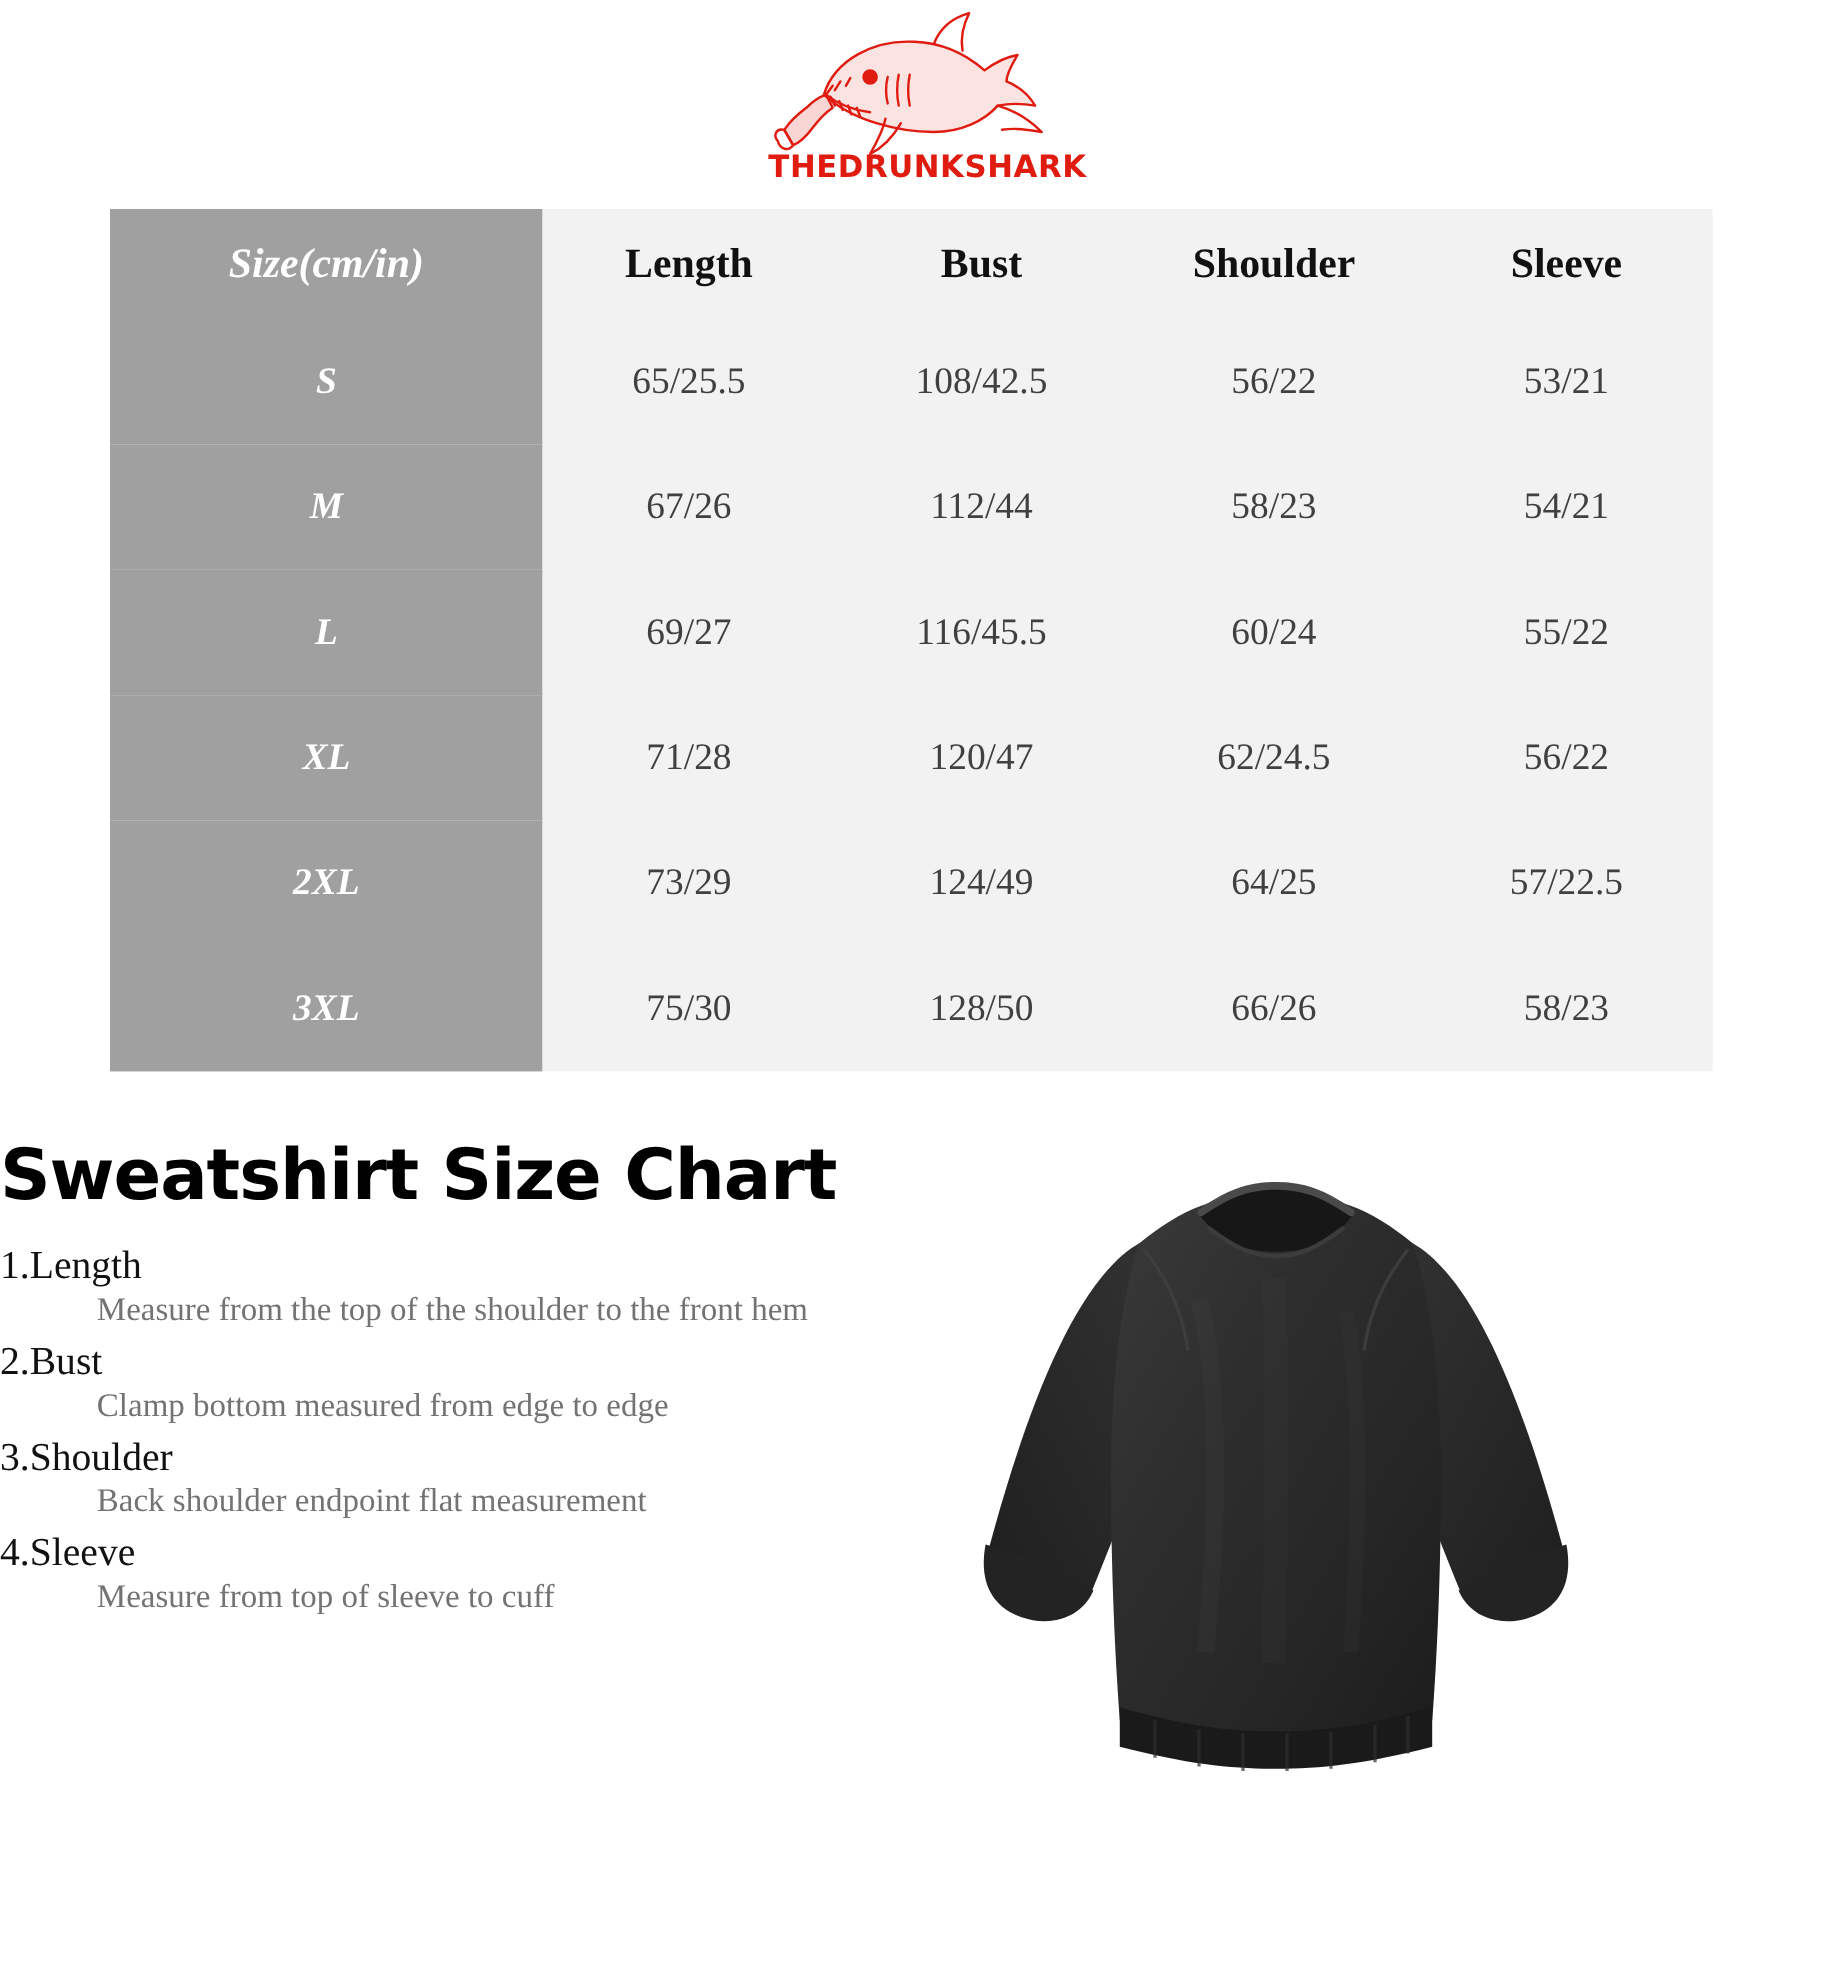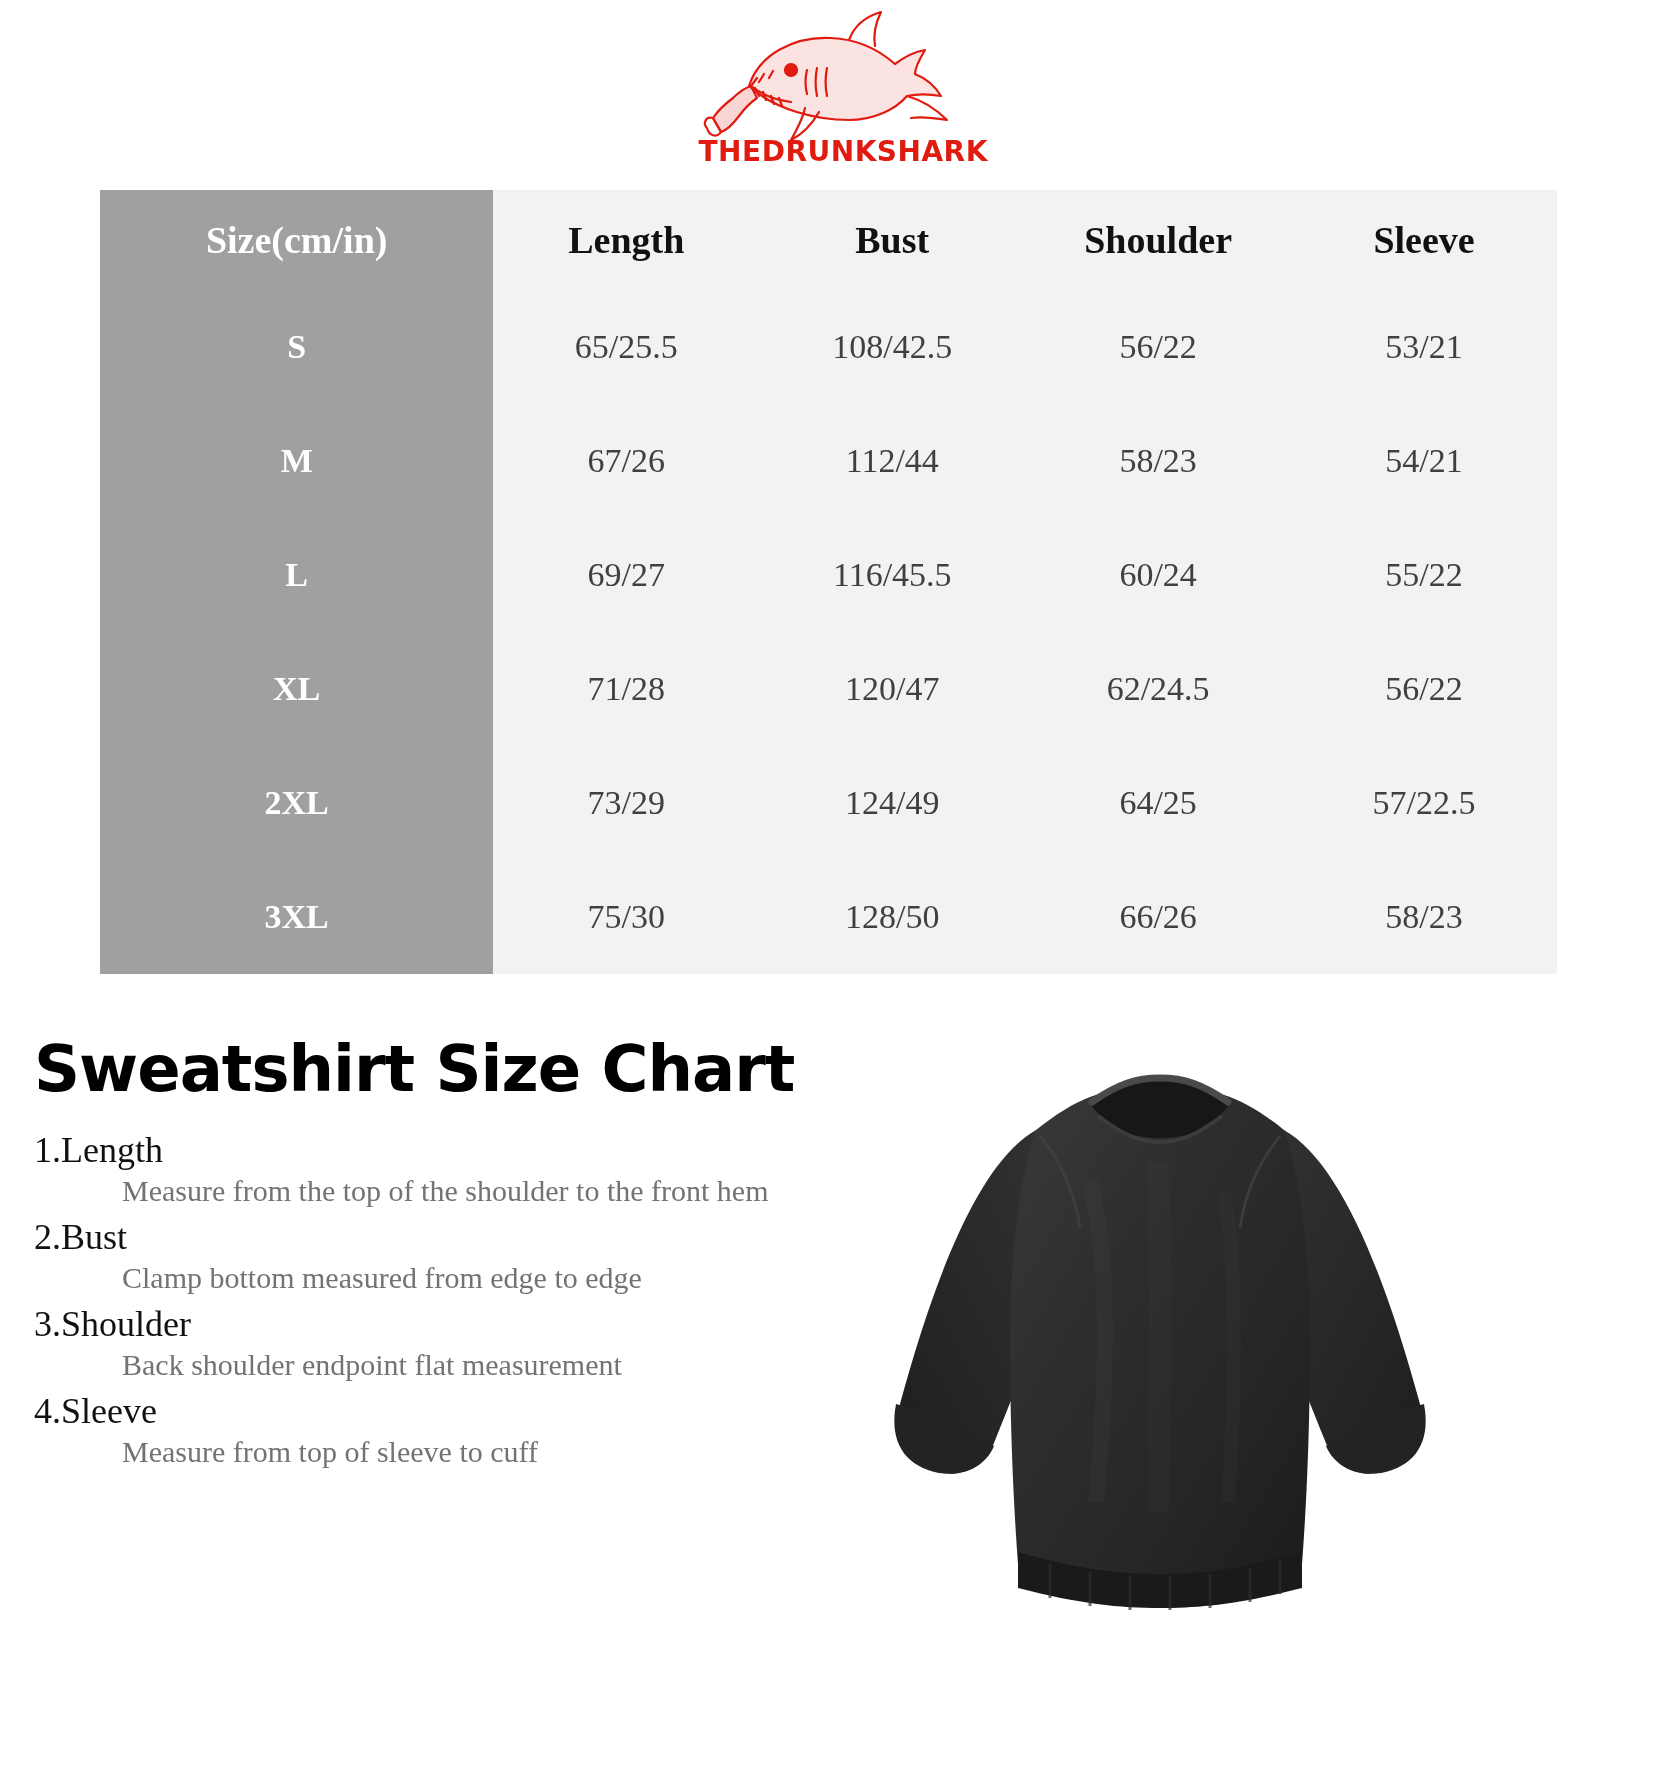--- a/index.html
+++ b/index.html
@@ -66,41 +66,41 @@
   table.size-table th {
     font-size: 38px;
     font-weight: bold;
     height: 100px;
   }
   .col-size {
     background: #a0a0a0;
     color: #ffffff;
     width: 27%;
     font-weight: bold;
+    font-style: italic;
   }
   th.col-size {
     font-size: 38px;
   }
   td.col-size {
     font-size: 36px;
   }
   .cell {
     color: #404040;
   }
 
   
   .lower {
     position: relative;
     margin-top: 28px;
     display: flex;
     align-items: flex-start;
   }
   .lower-left {
     width: 820px;
-    padding-left: 34px;
     box-sizing: border-box;
   }
   .chart-title {
     font-family: "DejaVu Sans", sans-serif;
     font-weight: bold;
     font-size: 64px;
     letter-spacing: -1px;
     color: #000000;
     margin: 30px 0 22px 0;
   }

